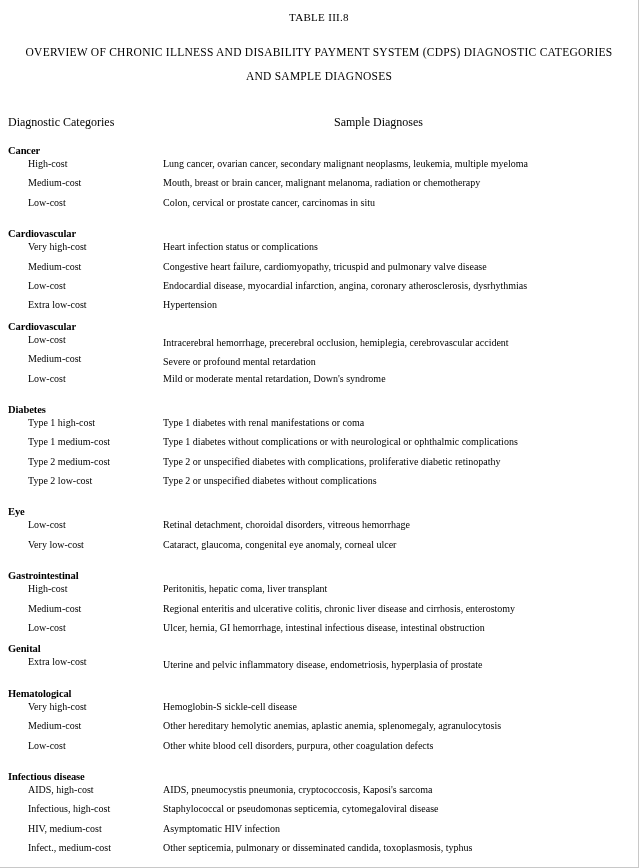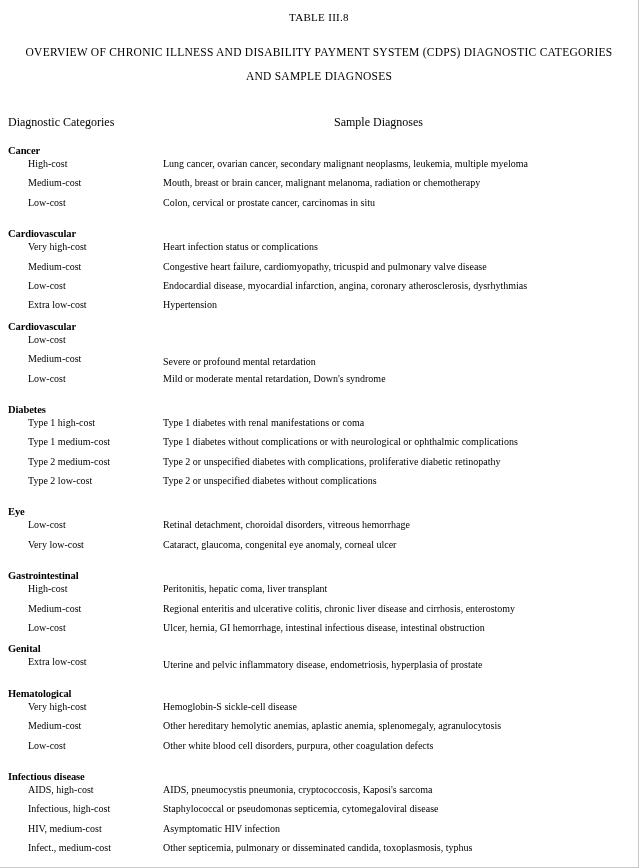--- a/index.html
+++ b/index.html
@@ -141,20 +141,21 @@
         <div class="row">
           <span class="row-label">Extra low-cost</span>
           <span class="row-diag">Hypertension</span>
         </div>
       </div>
       <div class="group-spacer tight"></div>
       <div class="group">
         <div class="group-head">Cardiovascular</div>
         <div class="row offset-first">
           <span class="row-label">Low-cost</span>
+          <span class="row-diag">Intracerebral hemorrhage, precerebral occlusion, hemiplegia, cerebrovascular accident</span>
         </div>
       </div>
       <div class="group-spacer tight"></div>
       <div class="group">
         <div class="row offset-first">
           <span class="row-label">Medium-cost</span>
           <span class="row-diag">Severe or profound mental retardation</span>
         </div>
         <div class="row">
           <span class="row-label">Low-cost</span>

